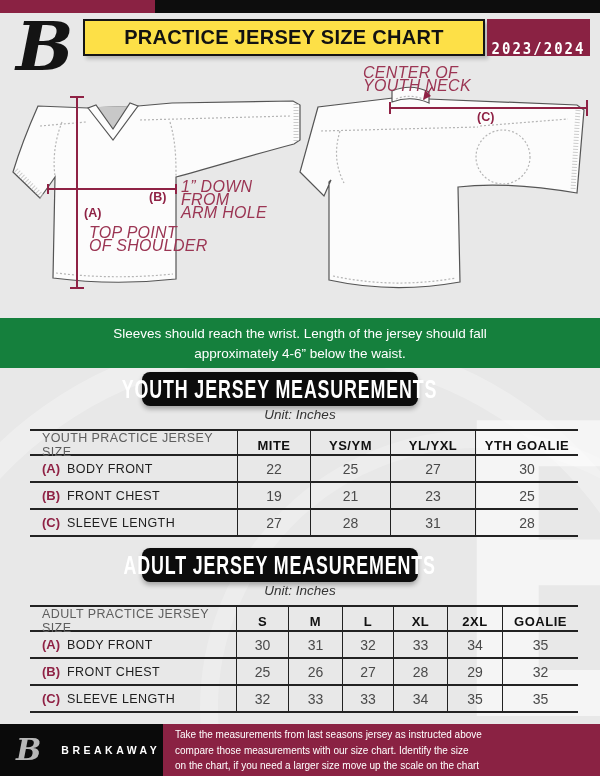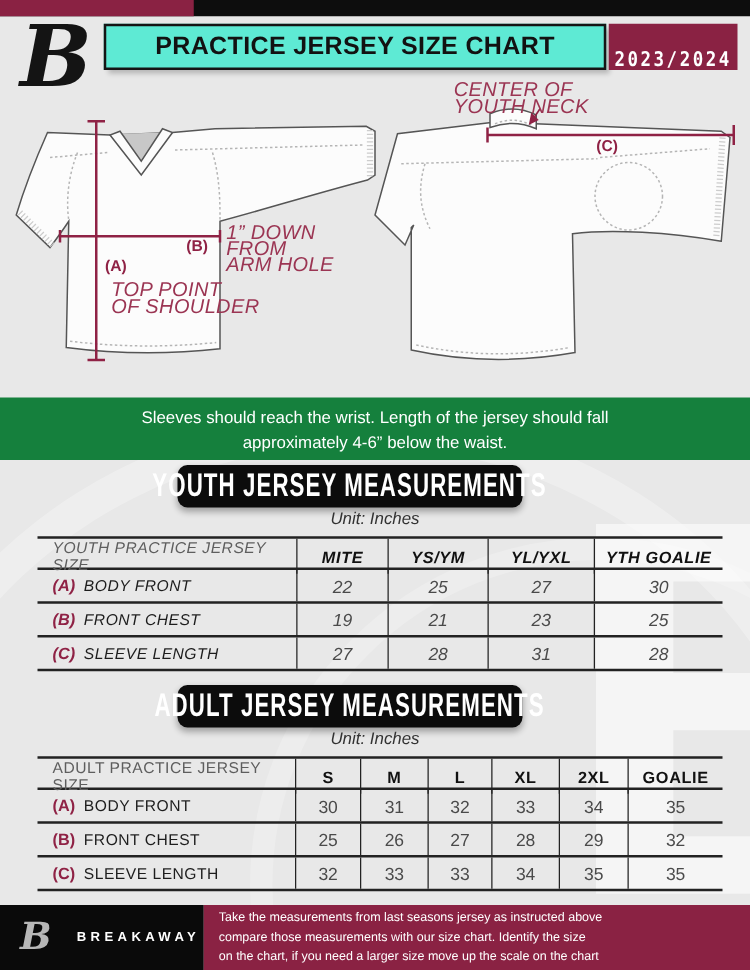--- a/index.html
+++ b/index.html
@@ -11,21 +11,21 @@
              font-weight:bold;color:rgba(255,255,255,0.55);font-family:"Liberation Sans",sans-serif;}
   .ring1{position:absolute;width:760px;height:720px;border:26px solid rgba(255,255,255,0.28);
          border-radius:50%;left:-120px;top:330px;}
   .ring2{position:absolute;width:520px;height:520px;border:18px solid rgba(255,255,255,0.22);
          border-radius:50%;left:200px;top:430px;}
   
   .strip-black{left:0;top:0;width:600px;height:13px;background:#0d0d0d;}
   .strip-maroon{left:0;top:0;width:155px;height:13px;background:#8a2243;}
   .logo-b{left:16px;top:12px;font-family:"DejaVu Serif",serif;font-style:italic;font-weight:bold;
           font-size:68px;line-height:1;color:#141414;}
-  .title-box{left:83px;top:19px;width:402px;height:37px;background:#5eead4;border:2px solid #151515;
+  .title-box{left:83px;top:19px;width:402px;height:37px;background:#fde047;border:2px solid #151515;
              box-sizing:border-box;display:flex;align-items:center;justify-content:center;
              box-shadow:3px 3px 4px rgba(0,0,0,0.22);}
   .title-box span{font-weight:bold;font-size:20px;letter-spacing:0.3px;color:#121212;}
   .season-badge{left:487px;top:19px;width:103px;height:37px;background:#8a2243;display:flex;
                 align-items:flex-end;justify-content:center;}
   .season-badge span{font-family:"DejaVu Sans Mono",monospace;font-weight:bold;font-size:14px;
                      letter-spacing:2px;color:#ffffff;transform:scaleY(1.15);}
   
   .dkey{position:absolute;font-weight:bold;font-size:12.5px;color:#8f2245;}
   .dtxt{position:absolute;font-style:italic;font-size:16px;color:#9b3553;letter-spacing:0.3px;line-height:13px;}
@@ -149,21 +149,21 @@
   <div class="abs notice">
     <div>Sleeves should reach the wrist. Length of the jersey should fall</div>
     <div>approximately 4-6” below the waist.</div>
   </div>
 
   <div class="pill" style="top:372px;">
     <span>YOUTH JERSEY MEASUREMENTS</span>
   </div>
   <div class="unit" style="top:407px;">Unit: Inches</div>
 
-  <div class="mtable" style="top:429px;font-style:italic;">
+  <div class="mtable" style="top:429px;">
     <div class="trow yt top">
       <div class="cell first hfirst">YOUTH PRACTICE JERSEY SIZE</div>
       <div class="cell hcell">MITE</div>
       <div class="cell hcell">YS/YM</div>
       <div class="cell hcell">YL/YXL</div>
       <div class="cell hcell">YTH GOALIE</div>
     </div>
     <div class="trow yt">
       <div class="cell first">
           <span class="rkey">(A)</span>

